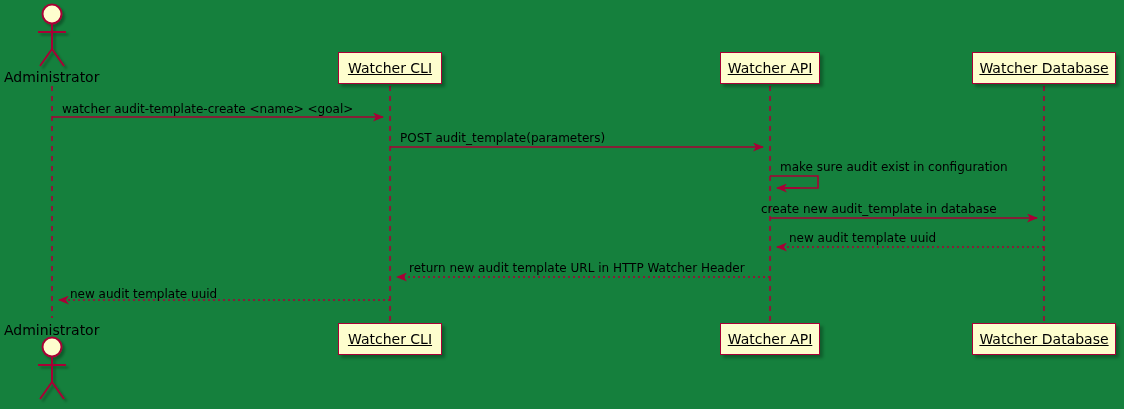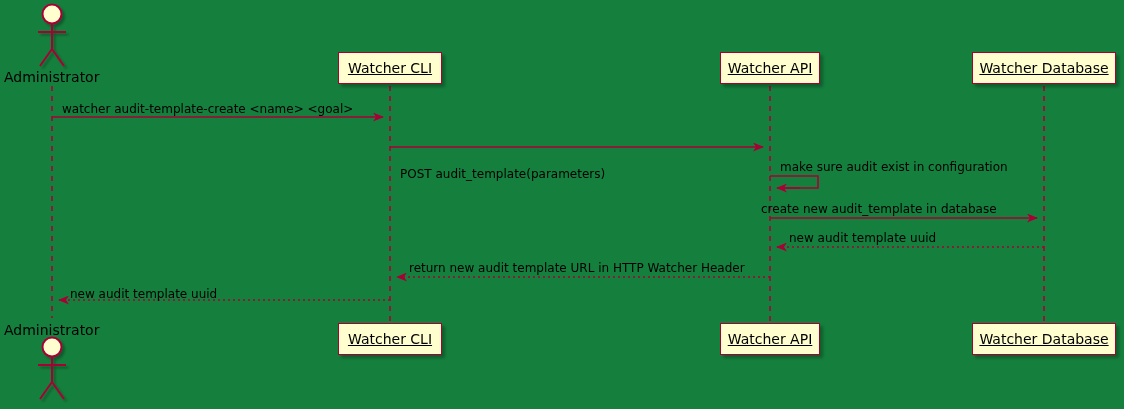--- a/index.html
+++ b/index.html
@@ -125,21 +125,21 @@
   <div class="participant-box" style="left:972px; top:52px; width:144px; height:32px;">Watcher Database</div>
 
   <div class="participant-box" style="left:338px; top:323px; width:104px; height:32px;">Watcher CLI</div>
 
   <div class="participant-box" style="left:720px; top:323px; width:100px; height:32px;">Watcher API</div>
 
   <div class="participant-box" style="left:972px; top:323px; width:144px; height:32px;">Watcher Database</div>
 
   <div class="msg-label" style="left:62px; top:103px;">watcher audit-template-create &lt;name&gt; &lt;goal&gt;</div>
 
-  <div class="msg-label" style="left:400px; top:132px;margin-top:36px;">POST audit_template(parameters)</div>
+  <div class="msg-label" style="left:400px; top:132px;">POST audit_template(parameters)</div>
 
   <div class="msg-label" style="left:780px; top:161px;">make sure audit exist in configuration</div>
 
   <div class="msg-label" style="left:761px; top:203px;">create new audit_template in database</div>
 
   <div class="msg-label" style="left:789px; top:232px;">new audit template uuid</div>
 
   <div class="msg-label" style="left:409px; top:262px;">return new audit template URL in HTTP Watcher Header</div>
 
   <div class="msg-label" style="left:70px; top:288px;">new audit template uuid</div>

